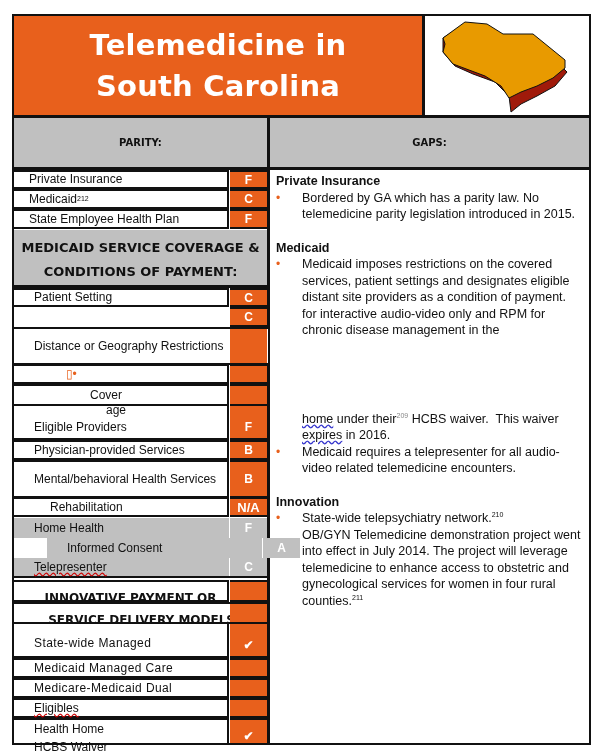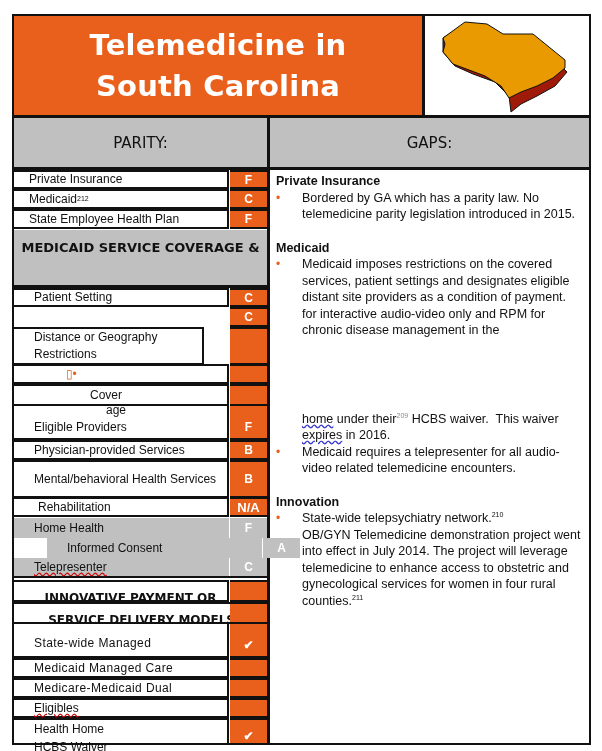--- a/index.html
+++ b/index.html
@@ -2,21 +2,21 @@
 <html><head>
 <meta charset="utf-8">
 <style>
   html,body{margin:0;padding:0;background:#fff;}
   body{width:602px;height:751px;position:relative;overflow:hidden;font-family:"Liberation Sans",sans-serif;color:#111;}
   .abs{position:absolute;box-sizing:border-box;}
   .title-box{left:12px;top:14px;width:412px;height:103px;background:#e8601c;border:2px solid #111;display:flex;flex-direction:column;align-items:center;justify-content:center;}
   .title-line{color:#fff;font-weight:bold;font-size:29px;line-height:41px;font-family:"DejaVu Sans",sans-serif;letter-spacing:0.2px;}
   .map-box{left:423px;top:14px;width:168px;height:103px;background:#fff;border:2px solid #111;}
   .outer{left:12px;top:116px;width:579px;height:629px;border:2px solid #111;}
-  .hdr{background:#c0c0c0;border-bottom:3px solid #111;display:flex;align-items:center;justify-content:center;font-weight:normal;font-size:15px;font-family:"DejaVu Sans",sans-serif;}
+  .hdr{background:#c0c0c0;border-bottom:3px solid #111;display:flex;align-items:center;justify-content:center;font-weight:bold;font-size:10px;font-family:"DejaVu Sans",sans-serif;}
   .vsep{left:267px;top:116px;width:3px;height:629px;background:#111;}
   .row{position:absolute;left:14px;width:253px;box-sizing:border-box;}
   .row .lbl{position:absolute;left:0;top:0;width:215px;height:100%;background:#fff;border-top:2px solid #111;border-bottom:2px solid #111;border-right:2px solid #111;box-sizing:border-box;font-size:12px;padding-left:15px;display:flex;align-items:center;line-height:17px;}
   .row .val{position:absolute;left:216px;top:0;width:37px;height:100%;background:#e8601c;border-top:2px solid #111;border-bottom:2px solid #111;box-sizing:border-box;color:#fff;font-weight:bold;font-size:12px;display:flex;align-items:center;justify-content:center;}
   .row.gray .lbl{background:#c0c0c0;border:none;}
   .row.gray .val{background:#c0c0c0;border:none;}
   .sec-hdr{position:absolute;left:14px;width:253px;background:#c0c0c0;text-align:center;font-weight:bold;font-size:13px;font-family:"DejaVu Sans",sans-serif;line-height:24px;border-bottom:3px solid #111;}
   .gaps{left:270px;top:167px;width:319px;height:576px;padding:6px 6px 0 6px;font-size:12.5px;line-height:16.5px;}
   .gaps h4{margin:0;font-size:12.5px;font-weight:bold;}
   .gaps .item{position:relative;padding-left:26px;}
@@ -57,31 +57,32 @@
     </div>
   <div class="val">C</div>
 </div>
 <div class="row" style="top:209px;height:20px;">
   <div class="lbl">State Employee Health Plan</div>
   <div class="val">F</div>
 </div>
 
 <div class="sec-hdr" style="top:230px;height:58px;padding-top:6px;box-sizing:border-box;">
   <div>MEDICAID SERVICE COVERAGE &amp;</div>
+  <div>CONDITIONS OF PAYMENT:</div>
 </div>
 
 <div class="row" style="top:288px;height:19px;">
   <div class="lbl" style="padding-left:20px">Patient Setting</div>
   <div class="val">C</div>
 </div>
 <div class="row" style="top:307px;height:20px;">
   <div class="val">C</div>
 </div>
 <div class="row" style="top:327px;height:38px;">
-  <div class="lbl" style="padding-left:20px;width:190px;">Distance or Geography Restrictions</div>
+  <div class="lbl" style="padding-left:20px;width:256px;">Distance or Geography Restrictions</div>
   <div class="val"></div>
 </div>
 <div class="row" style="top:364px;height:20px;">
   <div class="lbl" style="padding-left:52px;color:#e8601c;align-items:flex-start;">▯•</div>
   <div class="val"></div>
 </div>
 <div class="row" style="top:384px;height:22px;">
   <div class="lbl" style="padding-left:76px;align-items:flex-end;">Cover</div>
   <div class="val"></div>
 </div>
@@ -91,21 +92,21 @@
 </div>
 <div class="row" style="top:440px;height:20px;">
   <div class="lbl" style="padding-left:20px">Physician-provided Services</div>
   <div class="val">B</div>
 </div>
 <div class="row" style="top:460px;height:38px;">
   <div class="lbl" style="padding-left:20px;width:215px;">Mental/behavioral Health Services</div>
   <div class="val">B</div>
 </div>
 <div class="row" style="top:497px;height:20px;">
-  <div class="lbl" style="padding-left:24px">Rehabilitation</div>
+  <div class="lbl" style="padding-left:36px">Rehabilitation</div>
   <div class="val" style="font-size:13px">N/A</div>
 </div>
 <div class="row gray" style="top:518px;height:20px;">
   <div class="lbl" style="padding-left:20px">Home Health</div>
   <div class="val">F</div>
 </div>
 <div class="row gray" style="top:538px;height:20px;margin-left:33px;">
   <div class="lbl" style="padding-left:20px">Informed Consent</div>
   <div class="val">A</div>
 </div>

